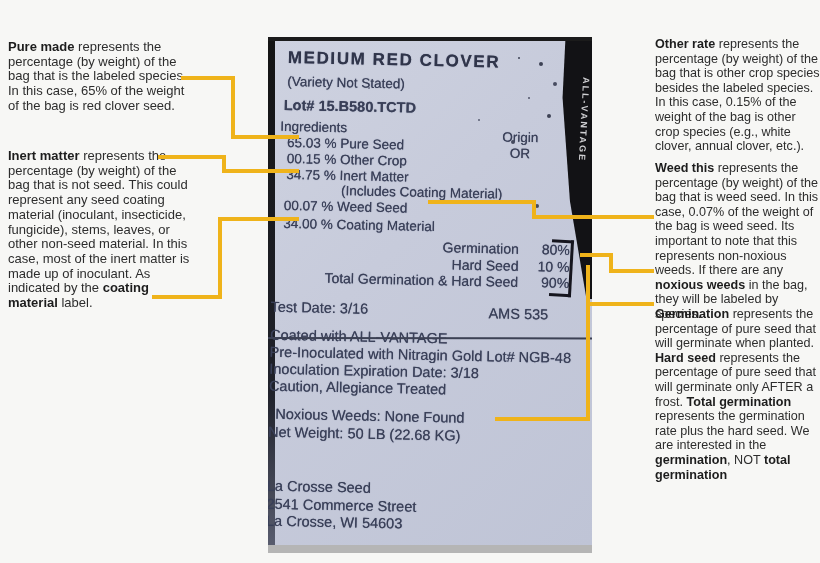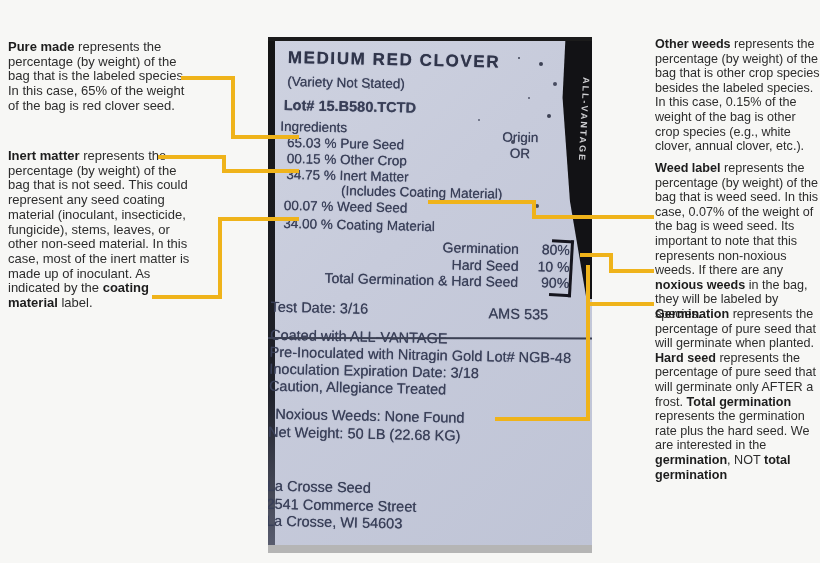--- a/index.html
+++ b/index.html
@@ -54,22 +54,22 @@
   .conn{position:absolute;background:var(--accent);}
 </style>
 </head>
 <body>
 
 <div class="canvas">
 
   <div class="anno" style="left:8px;top:40px;width:182px;"><b>Pure made </b><span>represents the percentage (by weight) of the bag that is the labeled species. In this case, 65% of the weight of the bag is red clover seed.</span></div>
   <div class="anno" style="left:8px;top:149px;width:186px;"><b>Inert matter </b><span>represents the percentage (by weight) of the bag that is not seed. This could represent any seed coating material (inoculant, insecticide, fungicide), stems, leaves, or other non-seed material. In this case, most of the inert matter is made up of inoculant. As indicated by the </span><b>coating material </b><span>label.</span></div>
 
-  <div class="anno right" style="left:655px;top:37px;width:168px;"><b>Other weeds </b><span>represents the percentage (by weight) of the bag that is other crop species besides the labeled species. In this case, 0.15% of the weight of the bag is other crop species (e.g., white clover, annual clover, etc.).</span></div>
-  <div class="anno right" style="left:655px;top:161px;width:170px;"><b>Weed label </b><span>represents the percentage (by weight) of the bag that is weed seed. In this case, 0.07% of the weight of the bag is weed seed. Its important to note that this represents non-noxious weeds. If there are any </span><b>noxious weeds </b><span>in the bag, they will be labeled by species.</span></div>
+  <div class="anno right" style="left:655px;top:37px;width:168px;"><b>Other rate </b><span>represents the percentage (by weight) of the bag that is other crop species besides the labeled species. In this case, 0.15% of the weight of the bag is other crop species (e.g., white clover, annual clover, etc.).</span></div>
+  <div class="anno right" style="left:655px;top:161px;width:170px;"><b>Weed this </b><span>represents the percentage (by weight) of the bag that is weed seed. In this case, 0.07% of the weight of the bag is weed seed. Its important to note that this represents non-noxious weeds. If there are any </span><b>noxious weeds </b><span>in the bag, they will be labeled by species.</span></div>
   <div class="anno right" style="left:655px;top:307px;width:170px;"><b>Germination </b><span>represents the percentage of pure seed that will germinate when planted. </span><b>Hard seed </b><span>represents the percentage of pure seed that will germinate only AFTER a frost. </span><b>Total germination </b><span>represents the germination rate plus the hard seed. We are interested in the </span><b>germination</b><span>, NOT </span><b>total germination</b></div>
 
   <div class="photo">
     <div class="edge-left"></div>
     <div class="edge-right-wedge"></div>
     <div class="side-tag">ALL-VANTAGE</div>
 
     <div class="tag-text">
       <div class="t title" style="left:20px;top:7px;">MEDIUM RED CLOVER</div>
       <div class="t fs13" style="left:20px;top:33px;">(Variety Not Stated)</div>

